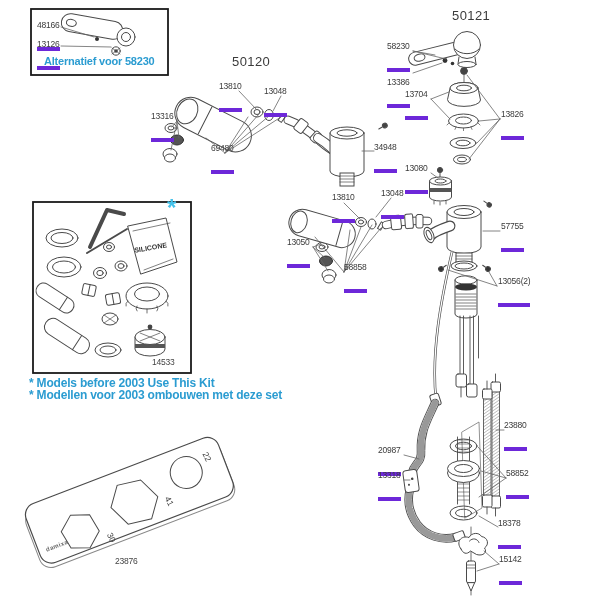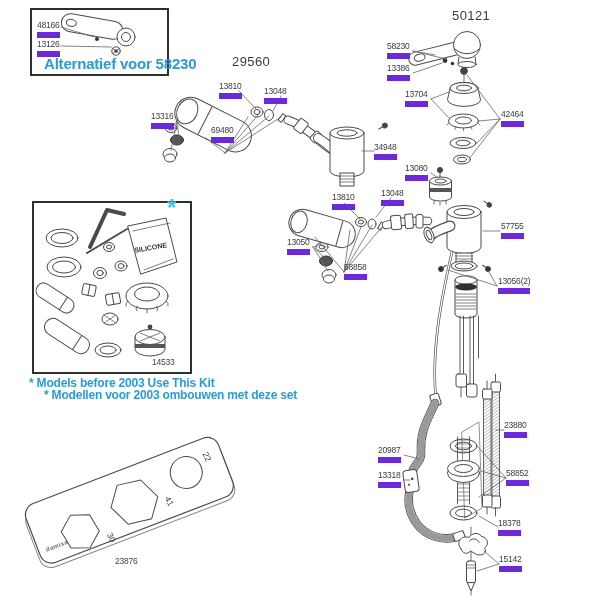--- a/index.html
+++ b/index.html
@@ -1,24 +1,24 @@
 <!DOCTYPE html>
 <html style="--accent: #2b9cd1; --accent_bright: #45c2ea; --line: #4a4a4a;"><head>
 <meta charset="utf-8">
 <style>
   html,body{margin:0;padding:0;background:#fff;}
   #stage{position:relative;width:600px;height:600px;background:#fff;overflow:hidden;
          font-family:"Liberation Sans",sans-serif;}
   #linework{position:absolute;left:0;top:0;}
   .lbl{position:absolute;font-size:8.5px;letter-spacing:-0.2px;color:#3b3b3b;
        white-space:nowrap;line-height:1;}
-  .u{border-bottom:6px solid #6d28d9;padding-bottom:2px;}
+  .u{border-bottom:4px solid #6d28d9;padding-bottom:17px;}
   .title{font-size:13px;letter-spacing:0.4px;color:#3b3b3b;}
   .blue{color:var(--accent);font-weight:bold;}
-  .caption{font-size:15px;text-align:center;}
+  .caption{font-size:11px;text-align:center;}
   .note{font-size:12px;}
   .asterisk{font-size:24px;color:var(--accent_bright);font-weight:bold;}
   .plain{color:#444;}
 </style>
 </head>
 <body>
 
 <div id="stage">
 
 <svg id="linework" width="600" height="600" viewBox="0 0 600 600">
@@ -332,49 +332,49 @@
       <text transform="translate(-32,27) rotate(85)">30</text>
       <text transform="translate(-83,17)" font-size="6" font-weight="bold" letter-spacing="0.4" fill="#666">damixa</text>
     </g>
   </g>
 </svg>
 
 <div class="lbl u" style="left:37px;top:21px">48166</div>
 <div class="lbl u" style="left:37px;top:40px">13126</div>
 <div class="lbl blue caption" style="left:44px;top:56px">Alternatief voor 58230</div>
 
-<div class="lbl title" style="left:232px;top:55px">29560</div>
+<div class="lbl title" style="left:232px;top:55px">50120</div>
 <div class="lbl u" style="left:219px;top:82px">13810</div>
 <div class="lbl u" style="left:264px;top:87px">13048</div>
 <div class="lbl u" style="left:151px;top:112px">13316</div>
-<div class="lbl u" style="left:211px;top:126px">69480</div>
+<div class="lbl u" style="left:211px;top:144px">69480</div>
 <div class="lbl u" style="left:374px;top:143px">34948</div>
 
 <div class="lbl title" style="left:452px;top:9px">50121</div>
 <div class="lbl u" style="left:387px;top:42px">58230</div>
-<div class="lbl u" style="left:387px;top:64px">13386</div>
+<div class="lbl u" style="left:387px;top:78px">13386</div>
 <div class="lbl u" style="left:405px;top:90px">13704</div>
-<div class="lbl u" style="left:501px;top:110px">42464</div>
+<div class="lbl u" style="left:501px;top:110px">13826</div>
 <div class="lbl u" style="left:405px;top:164px">13080</div>
 <div class="lbl u" style="left:501px;top:222px">57755</div>
 <div class="lbl u" style="left:498px;top:277px">13056(2)</div>
 
 <div class="lbl u" style="left:332px;top:193px">13810</div>
 <div class="lbl u" style="left:381px;top:189px">13048</div>
 <div class="lbl u" style="left:287px;top:238px">13050</div>
 <div class="lbl u" style="left:344px;top:263px">58858</div>
 
 <div class="lbl u" style="left:504px;top:421px">23880</div>
 <div class="lbl u" style="left:378px;top:446px">20987</div>
 <div class="lbl u" style="left:378px;top:471px">13318</div>
 <div class="lbl u" style="left:506px;top:469px">58852</div>
 <div class="lbl u" style="left:498px;top:519px">18378</div>
 <div class="lbl u" style="left:499px;top:555px">15142</div>
 
 <div class="lbl asterisk" style="left:167px;top:196px">*</div>
 <div class="lbl plain" style="left:152px;top:358px">14533</div>
 
 <div class="lbl blue note" style="left:29px;top:377px">* Models before 2003 Use This Kit</div>
-<div class="lbl blue note" style="left:44px;top:389px">* Modellen voor 2003 ombouwen met deze set</div>
+<div class="lbl blue note" style="left:29px;top:389px">* Modellen voor 2003 ombouwen met deze set</div>
 
 <div class="lbl plain" style="left:115px;top:557px">23876</div>
 
 </div>
 
 </body></html>

